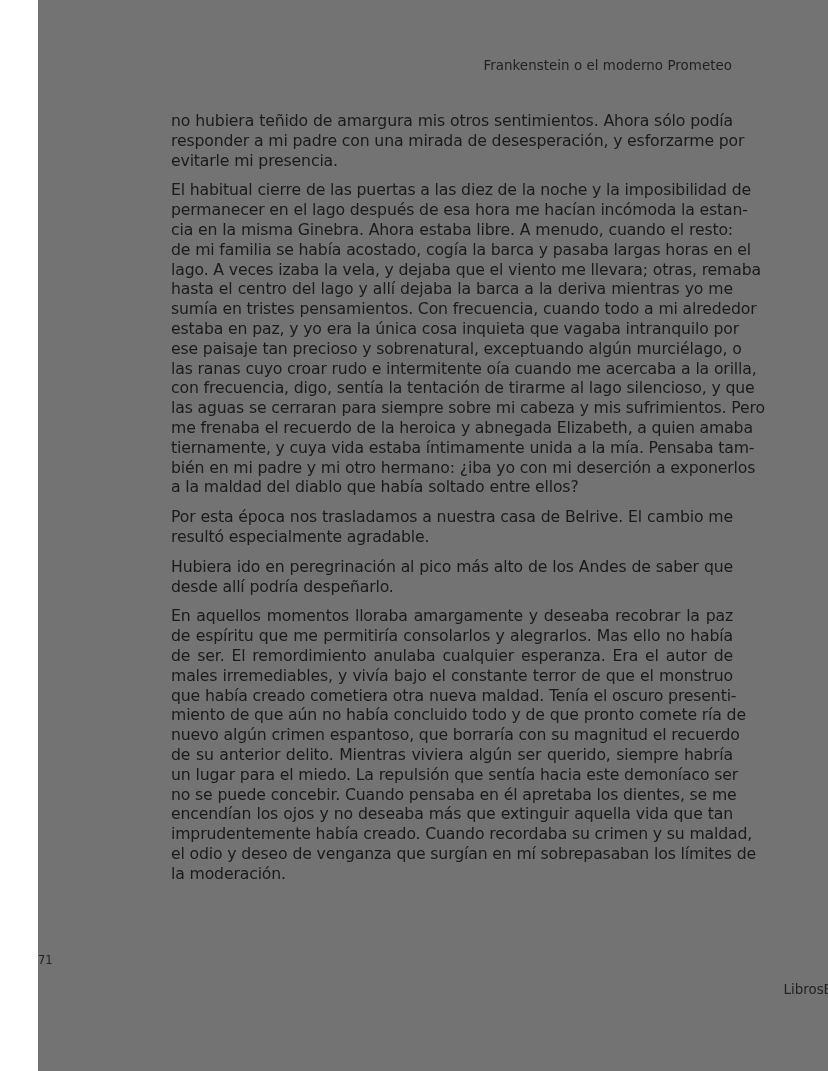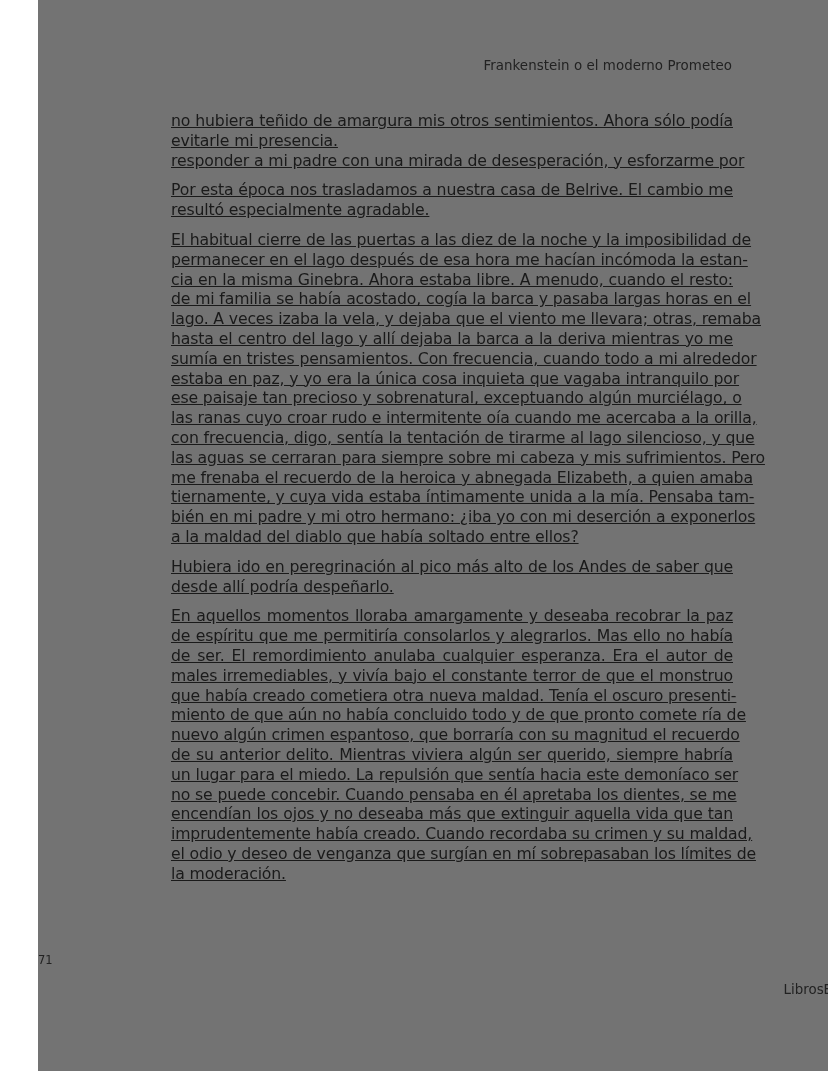--- a/index.html
+++ b/index.html
@@ -31,21 +31,20 @@
       letter-spacing: 0.05px;
     }
     .body-text {
       position: absolute;
       left: 133px;
       top: 111px;
       width: 562px;
     }
     .para {
       margin: 0 0 10px 0;
-      text-decoration: underline;
     }
     .line {
       display: block;
       font-size: 15.7px;
       line-height: 19.8px;
       height: 19.8px;
       white-space: nowrap;
       text-align: justify;
       text-align-last: justify;
       letter-spacing: -0.15px;
@@ -76,46 +75,46 @@
 <body>
 
 <div class="page">
 
   <div class="running-header">Frankenstein o el moderno Prometeo</div>
 
   <div class="body-text">
 
     <p class="para">
       <span class="line">no hubiera teñido de amargura mis otros sentimientos. Ahora sólo podía</span>
+      <span class="line">responder a mi padre con una mirada de desesperación, y esforzarme por</span>
       <span class="line last">evitarle mi presencia.</span>
-      <span class="line">responder a mi padre con una mirada de desesperación, y esforzarme por</span>
-    </p>
-
-    <p class="para">
-      <span class="line">Por esta época nos trasladamos a nuestra casa de Belrive. El cambio me</span>
-      <span class="line last">resultó especialmente agradable.</span>
     </p>
 
     <p class="para">
       <span class="line">El habitual cierre de las puertas a las diez de la noche y la imposibilidad de</span>
       <span class="line">permanecer en el lago después de esa hora me hacían incómoda la estan-</span>
       <span class="line">cia en la misma Ginebra. Ahora estaba libre. A menudo, cuando el resto:</span>
       <span class="line">de mi familia se había acostado, cogía la barca y pasaba largas horas en el</span>
       <span class="line">lago. A veces izaba la vela, y dejaba que el viento me llevara; otras, remaba</span>
       <span class="line">hasta el centro del lago y allí dejaba la barca a la deriva mientras yo me</span>
       <span class="line">sumía en tristes pensamientos. Con frecuencia, cuando todo a mi alrededor</span>
       <span class="line">estaba en paz, y yo era la única cosa inquieta que vagaba intranquilo por</span>
       <span class="line">ese paisaje tan precioso y sobrenatural, exceptuando algún murciélago, o</span>
       <span class="line">las ranas cuyo croar rudo e intermitente oía cuando me acercaba a la orilla,</span>
       <span class="line">con frecuencia, digo, sentía la tentación de tirarme al lago silencioso, y que</span>
       <span class="line">las aguas se cerraran para siempre sobre mi cabeza y mis sufrimientos. Pero</span>
       <span class="line">me frenaba el recuerdo de la heroica y abnegada Elizabeth, a quien amaba</span>
       <span class="line">tiernamente, y cuya vida estaba íntimamente unida a la mía. Pensaba tam-</span>
       <span class="line">bién en mi padre y mi otro hermano: ¿iba yo con mi deserción a exponerlos</span>
       <span class="line last">a la maldad del diablo que había soltado entre ellos?</span>
+    </p>
+
+    <p class="para">
+      <span class="line">Por esta época nos trasladamos a nuestra casa de Belrive. El cambio me</span>
+      <span class="line last">resultó especialmente agradable.</span>
     </p>
 
     <p class="para">
       <span class="line">Hubiera ido en peregrinación al pico más alto de los Andes de saber que</span>
       <span class="line last">desde allí podría despeñarlo.</span>
     </p>
 
     <p class="para">
       <span class="line">En aquellos momentos lloraba amargamente y deseaba recobrar la paz</span>
       <span class="line">de espíritu que me permitiría consolarlos y alegrarlos. Mas ello no había</span>

